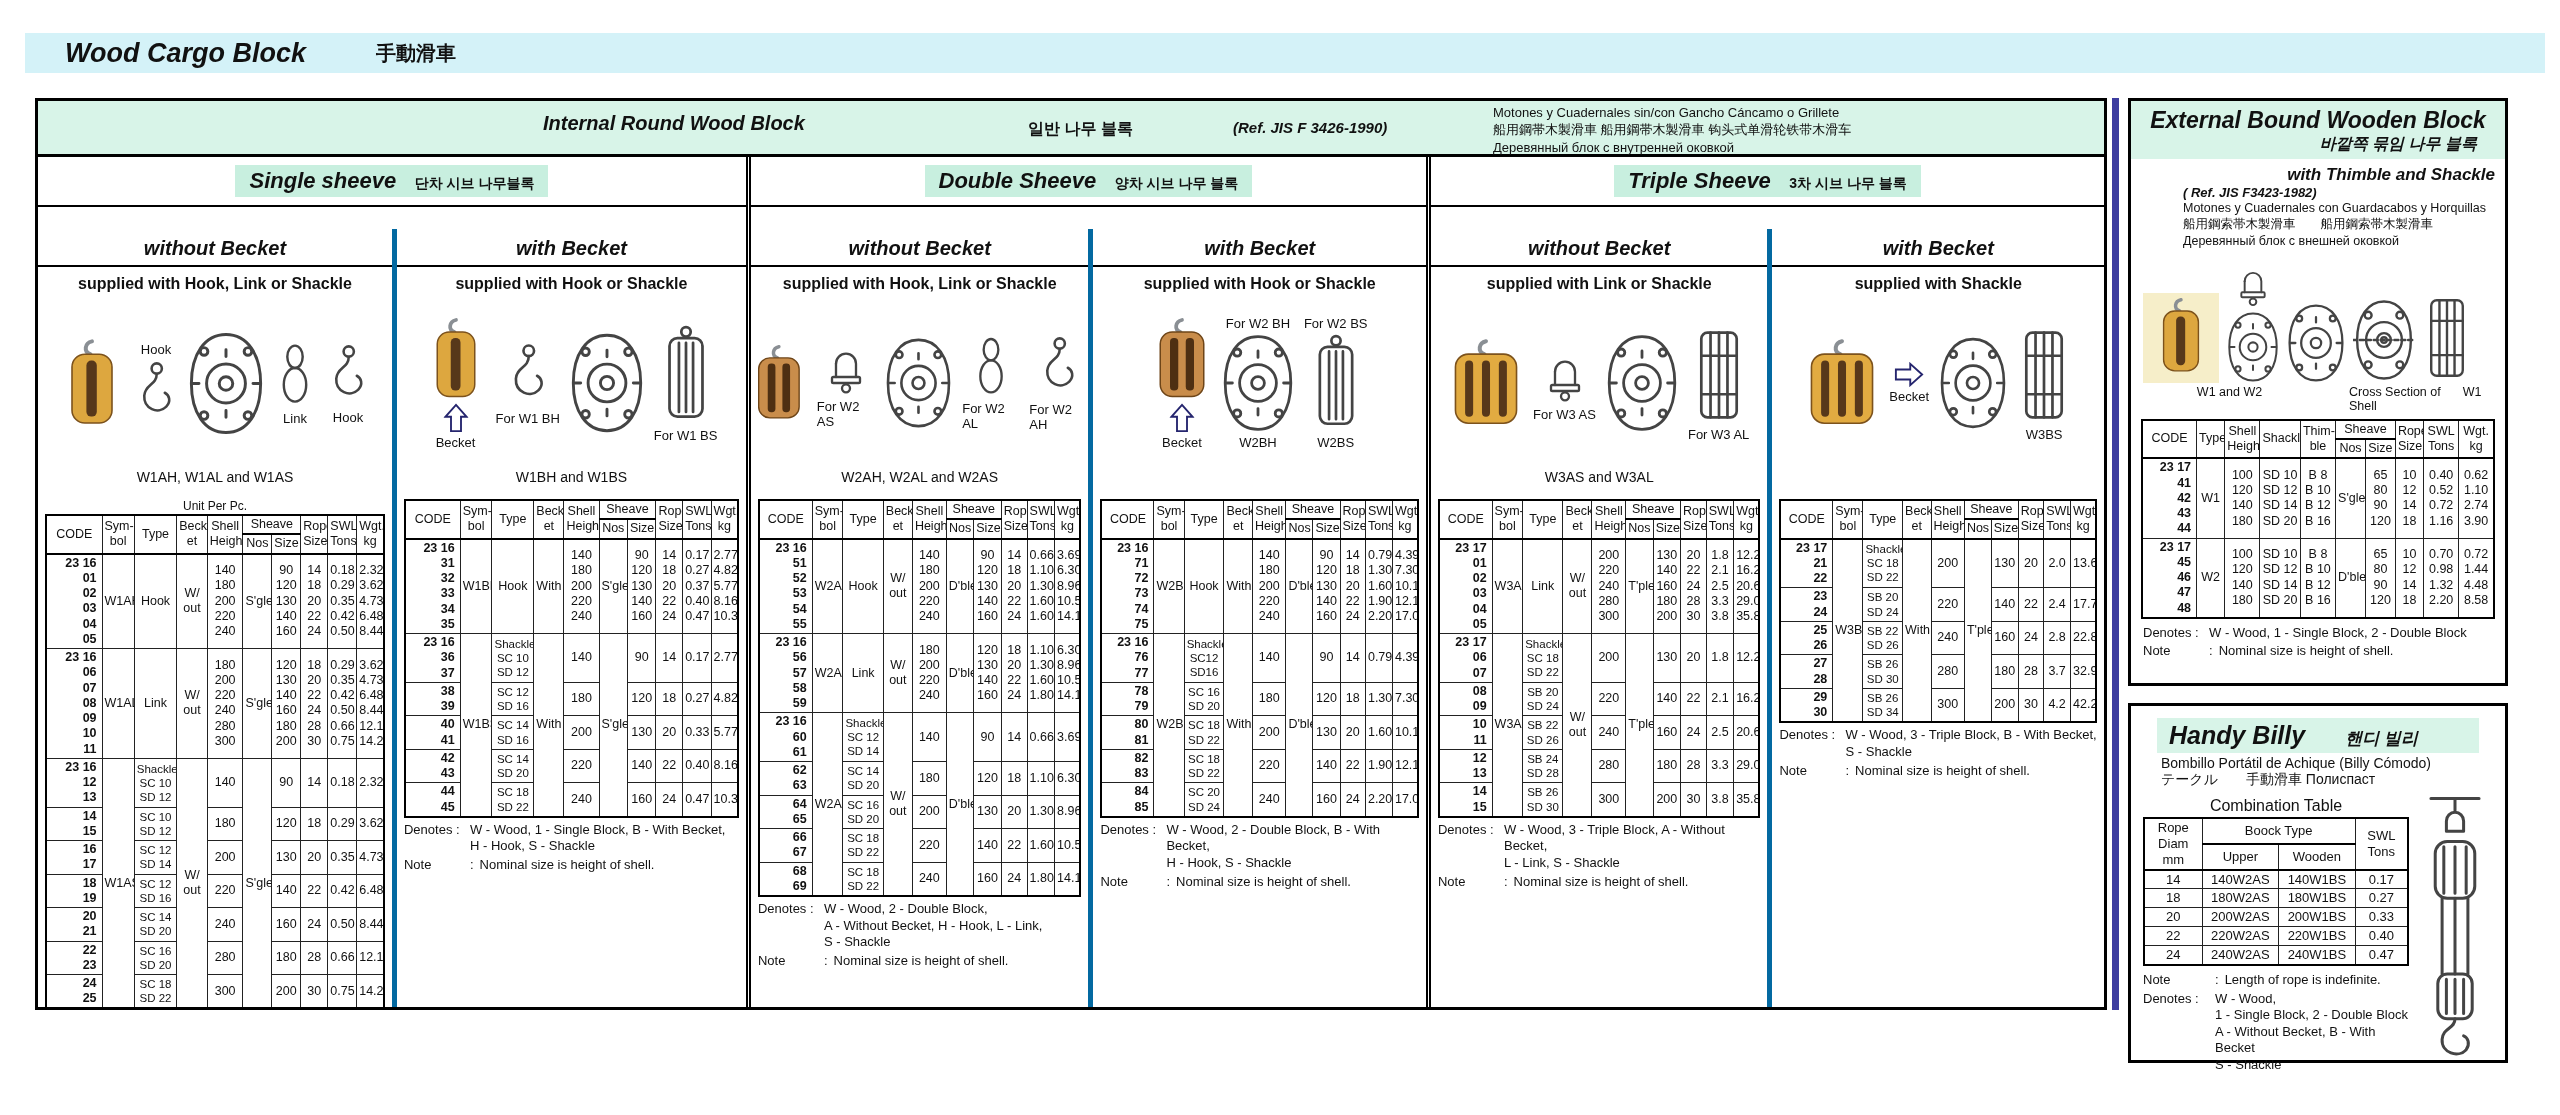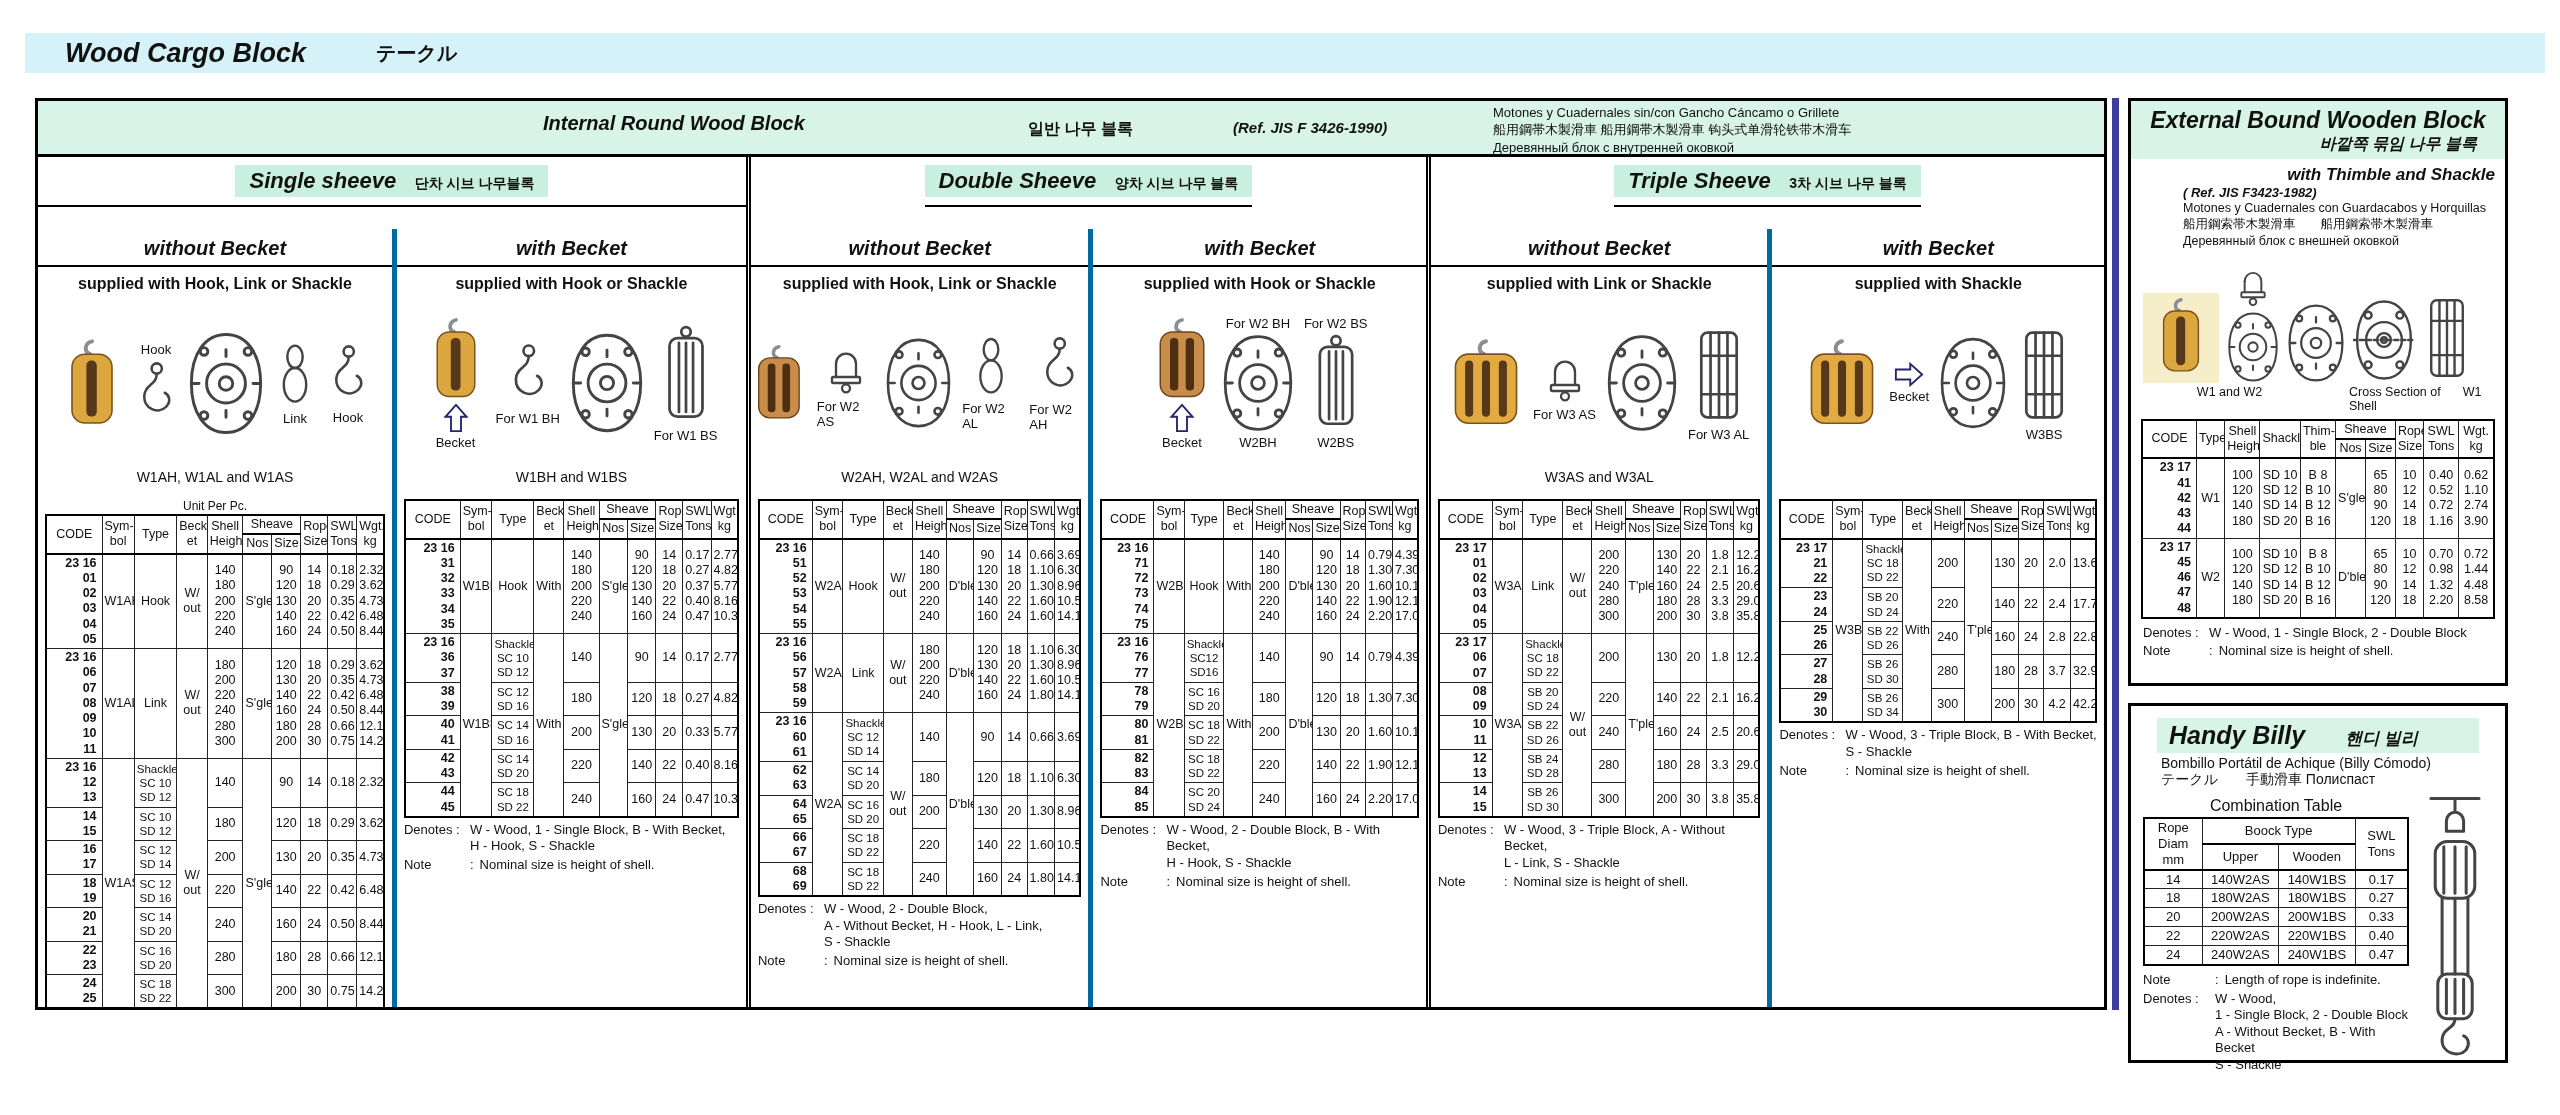--- a/index.html
+++ b/index.html
@@ -15,21 +15,21 @@
   
   .main { position:absolute; left:35px; top:98px; width:2072px; height:912px; border:3px solid #000; display:flex; flex-direction:column; background:#fff; }
   .ib { height:56px; background:#d8f4e8; border-bottom:3px solid #000; position:relative; flex:none; }
   .ib-en { position:absolute; left:505px; top:11px; font-size:20px; font-weight:700; font-style:italic; }
   .ib-ko { position:absolute; left:990px; top:18px; font-size:16px; font-weight:700; }
   .ib-ref { position:absolute; left:1195px; top:18px; font-size:15px; font-weight:700; font-style:italic; }
   .ib-langs { position:absolute; left:1455px; top:3px; font-size:13px; line-height:1.33; }
   .cols { display:flex; flex:1; min-height:0; }
   .sec { display:flex; flex-direction:column; min-width:0;gap:22px; }
   .sec-s { width:710px; } .sec-d { width:682px; } .sec-t { width:680px; }
-  .sec + .sec { border-left:5px double #000;align-items:center; }
+  .sec + .sec { border-left:5px double #000; }
   .sec-title { height:50px; border-bottom:2px solid #000; display:flex; align-items:center; justify-content:center; flex:none; }
   .hl { background:#c8efdf; padding:3px 14px; white-space:nowrap; }
   .st-en { font-size:22px; font-weight:700; font-style:italic; }
   .st-ko { font-size:14px; font-weight:700; margin-left:14px; }
   .subrow { display:flex; flex:1; min-height:0; }
   .subcol { width:50%; display:flex; flex-direction:column; min-height:0; }
   .subcol + .subcol { border-left:5px solid #0369a1; }
   .bh { height:38px; line-height:38px; text-align:center; font-size:20px; font-weight:700; font-style:italic; border-bottom:2px solid #000; flex:none; }
   .sup { height:26px; line-height:26px; text-align:center; font-size:16px; font-weight:700; flex:none; margin-top:4px; }
   .illus { height:200px; flex:none; position:relative; padding-top:2px; }
@@ -172,21 +172,21 @@
       <path d="M40 216 v40 M50 216 v40 M60 216 v40"></path>
       <path d="M50 262 C50 274 36 272 35 286 C34 302 54 308 63 298 C68 291 65 284 60 282"></path>
     </symbol>
   </defs>
 </svg>
 
 <div class="page">
 
   <div class="topband">
     <span class="tb-en">Wood Cargo Block</span>
-    <span class="tb-ko">テークル</span>
+    <span class="tb-ko">手動滑車</span>
   </div>
 
   <div class="main">
     <div class="ib">
       <span class="ib-en">Internal Round  Wood Block</span>
       <span class="ib-ko">일반 나무 블록</span>
       <span class="ib-ref">(Ref. JIS F 3426-1990)</span>
       <div class="ib-langs">
         <div>Motones y Cuadernales sin/con Gancho  Cáncamo o Grillete</div>
         <div>船用鋼帯木製滑車  船用鋼帯木製滑車  钩头式单滑轮铁带木滑车</div>

